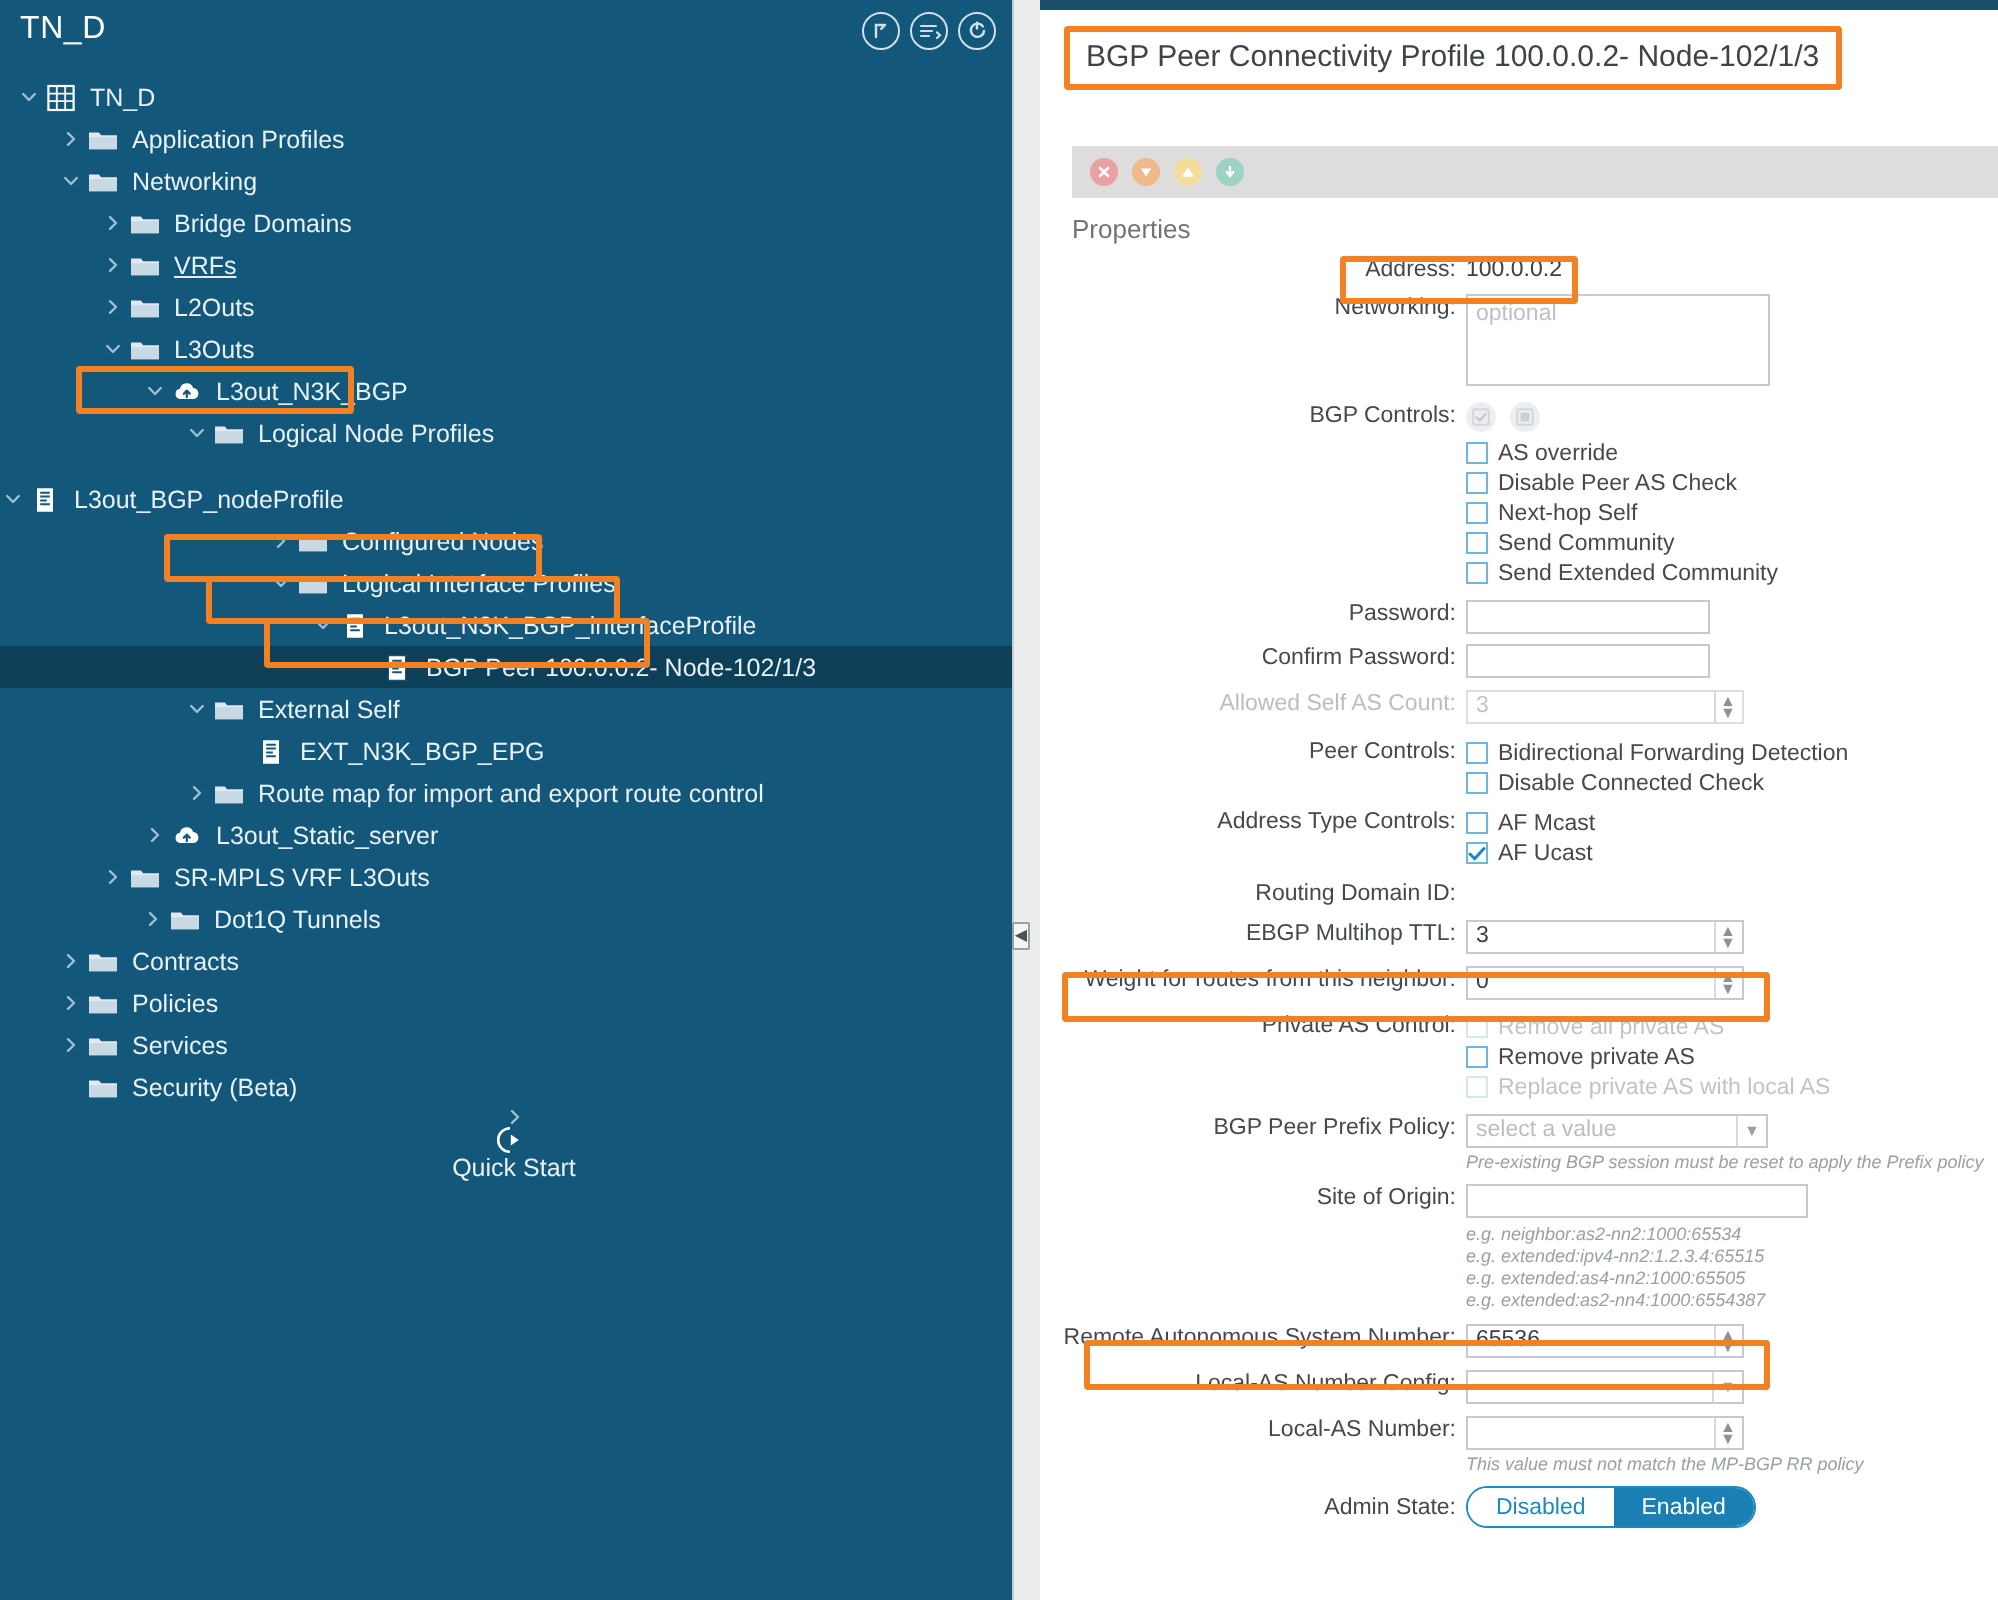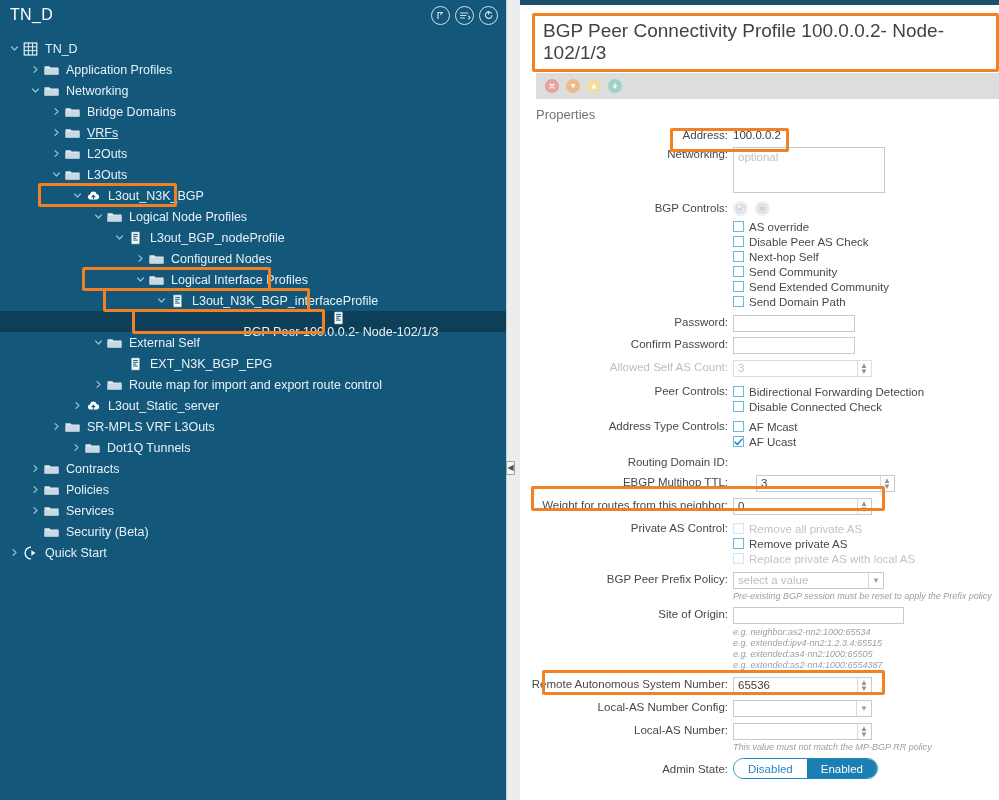--- a/index.html
+++ b/index.html
@@ -45,21 +45,21 @@
   #tree { position: relative; margin-top: 6px; }
   .tree-row {
     position: relative;
     display: flex; align-items: center;
     height: 21px;
     color: #e3edf3;
     font-size: 12.5px;
     white-space: nowrap;
     cursor: pointer;
   }
-  .tree-row.selected { background: #0d3f58; flex-direction: column; }
+  .tree-row.selected { background: #0d3f58; }
   .tw {
     width: 13px; min-width: 13px;
     display: flex; align-items: center; justify-content: center;
     color: #9dc0d4;
   }
   .tw svg { display:block; }
   .ticon {
     width: 19px; min-width: 19px;
     display: flex; align-items: center; justify-content: center;
     margin-right: 5px;
@@ -99,21 +99,21 @@
     background: #ffffff;
     overflow: hidden;
   }
   #panel-topbar {
     height: 5px;
     background: #1c4f6b;
   }
   #panel-title-wrap { padding: 8px 0 0 12px; height: 42px; }
   #panel-title {
     display: inline-block;
-    font-size: 19px;
+    font-size: 15px;
     color: #3f4447;
     border: 3px solid #f28124;
     padding: 4px 8px 5px 8px;
     border-radius: 2px;
   }
 
   #statusbar {
     margin: 26px 0 0 16px;
     width: 463px; height: 26px;
     background: #dddddd;
@@ -382,21 +382,21 @@
             </svg>
           </span>
           <span class="ticon">
             <svg width="15" height="12" viewBox="0 0 15 12">
               <path d="M0.5 2.2 H5.4 L6.6 3.6 H14.5 V10.6 H0.5 Z" fill="#dfe9ef"></path>
               <rect x="0.5" y="4.6" width="14" height="6" fill="#c9d9e3"></rect>
             </svg>
           </span>
           <span class="tlabel">Logical Node Profiles</span>
         </div>
-        <div class="tree-row" style="padding-left: 113px;">
+        <div class="tree-row" style=" margin-top: 12px;">
           <span class="tw">
             <svg width="9" height="9" viewBox="0 0 9 9">
               <path d="M1.6 3 L4.5 6 L7.4 3" stroke="#9dc0d4" stroke-width="1.2" fill="none" stroke-linecap="round" stroke-linejoin="round"></path>
             </svg>
           </span>
           <span class="ticon">
             <svg width="13" height="14" viewBox="0 0 13 14">
               <rect x="2.2" y="0.8" width="8.6" height="12.4" rx="0.6" fill="#ffffff" stroke="#13577a" stroke-width="0.6"></rect>
               <path d="M4.1 3.4 H8.9 M4.1 5.3 H8.9 M4.1 7.2 H7.4 M4.1 9.1 H8.9" stroke="#13577a" stroke-width="1"></path>
             </svg>
@@ -580,21 +580,21 @@
         <div class="tree-row" style="padding-left: 29px;">
           <span class="tw"></span>
           <span class="ticon">
             <svg width="15" height="12" viewBox="0 0 15 12">
               <path d="M0.5 2.2 H5.4 L6.6 3.6 H14.5 V10.6 H0.5 Z" fill="#dfe9ef"></path>
               <rect x="0.5" y="4.6" width="14" height="6" fill="#c9d9e3"></rect>
             </svg>
           </span>
           <span class="tlabel">Security (Beta)</span>
         </div>
-        <div class="tree-row" style="padding-left: 8px;">
+        <div class="tree-row" style="padding-left: 8px; flex-direction: column;">
           <span class="tw">
             <svg width="9" height="9" viewBox="0 0 9 9">
               <path d="M3 1.6 L6 4.5 L3 7.4" stroke="#9dc0d4" stroke-width="1.2" fill="none" stroke-linecap="round" stroke-linejoin="round"></path>
             </svg>
           </span>
           <span class="ticon">
             <svg width="14" height="14" viewBox="0 0 14 14">
               <path d="M7 1.1 a5.9 5.9 0 1 0 0 11.8" fill="none" stroke="#ffffff" stroke-width="1.3"></path>
               <path d="M7.4 4.3 L11.4 7 L7.4 9.7 Z" fill="#ffffff"></path>
             </svg>
@@ -692,24 +692,20 @@
                 <span>Next-hop Self</span>
               </div>
               <div class="cbrow">
                 <span class="cb"></span>
                 <span>Send Community</span>
               </div>
               <div class="cbrow">
                 <span class="cb"></span>
                 <span>Send Extended Community</span>
               </div>
-              <div class="cbrow">
-                <span class="cb"></span>
-                <span>Send Domain Path</span>
-              </div>
             </div>
         </div>
       </div>
 
       <div class="row" style="margin-top:6px;">
         <div class="lbl">Password:</div>
         <div class="fld">
             <div class="txtbox" style="width:122px;"></div>
           </div>
       </div>
@@ -768,21 +764,21 @@
               </div>
             </div>
           </div>
       </div>
 
       <div class="row" style="margin-top:6px;">
         <div class="lbl">Routing Domain ID:</div>
         <div class="fld"></div>
       </div>
 
-      <div class="row" style="margin-top:6px;gap:23px;">
+      <div class="row" style="margin-top:6px;">
         <div class="lbl">EBGP Multihop TTL:</div>
         <div class="fld">
           <div class="txtbox spin" style="width:139px;">
             <span>3</span>
             <span class="arrows">
                 <i>▲</i>
                 <i>▼</i>
               </span>
           </div>
         </div>

